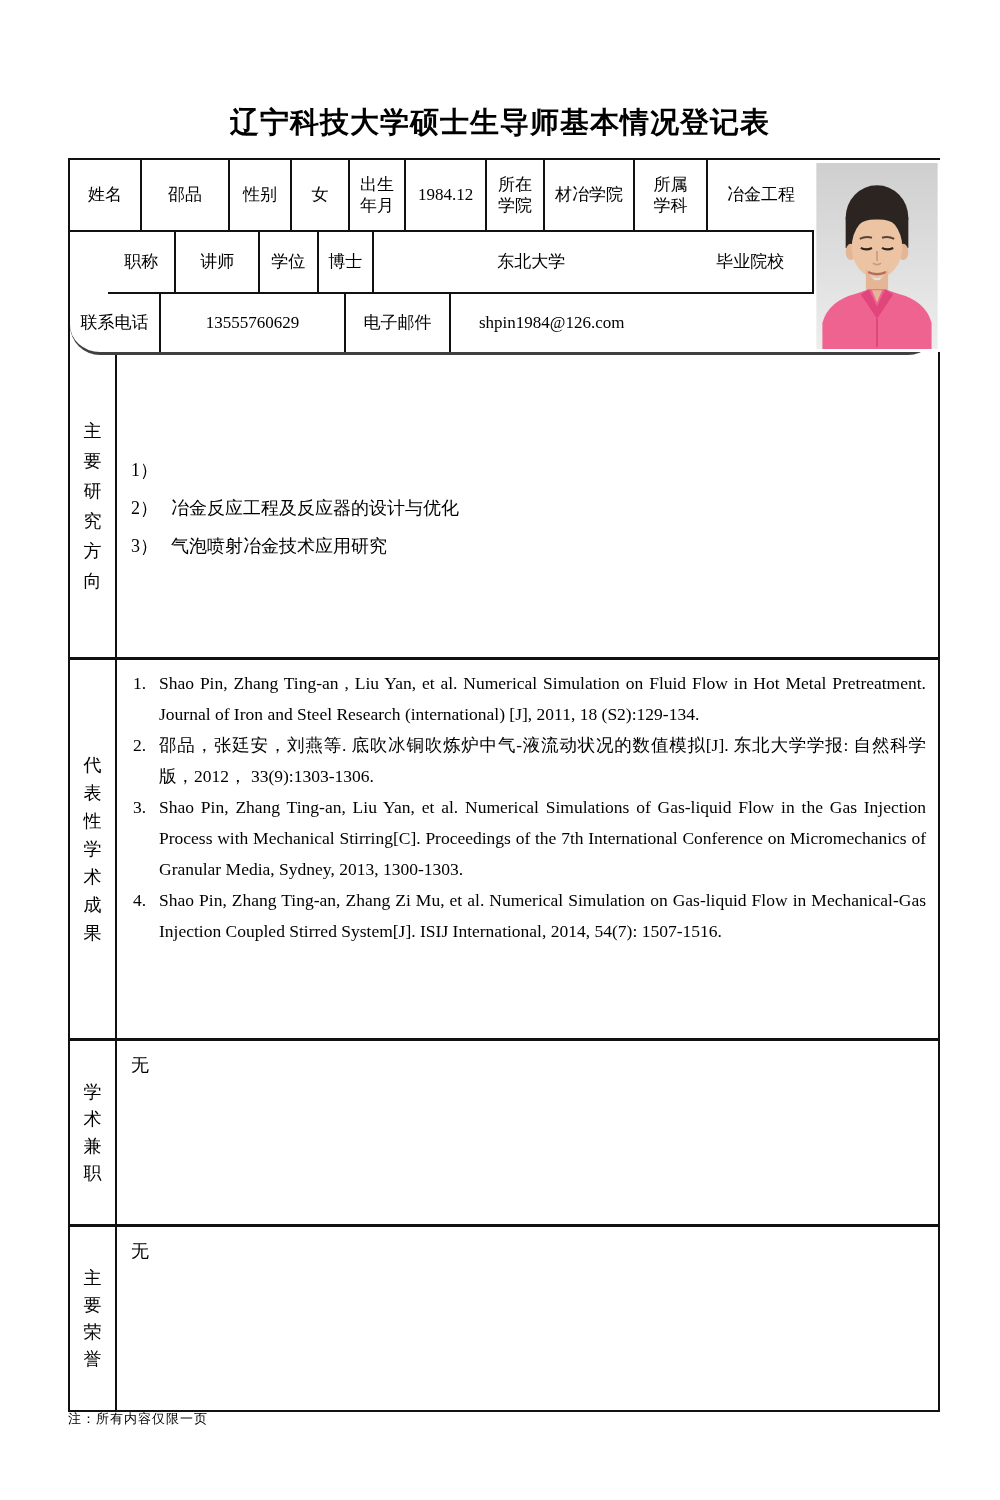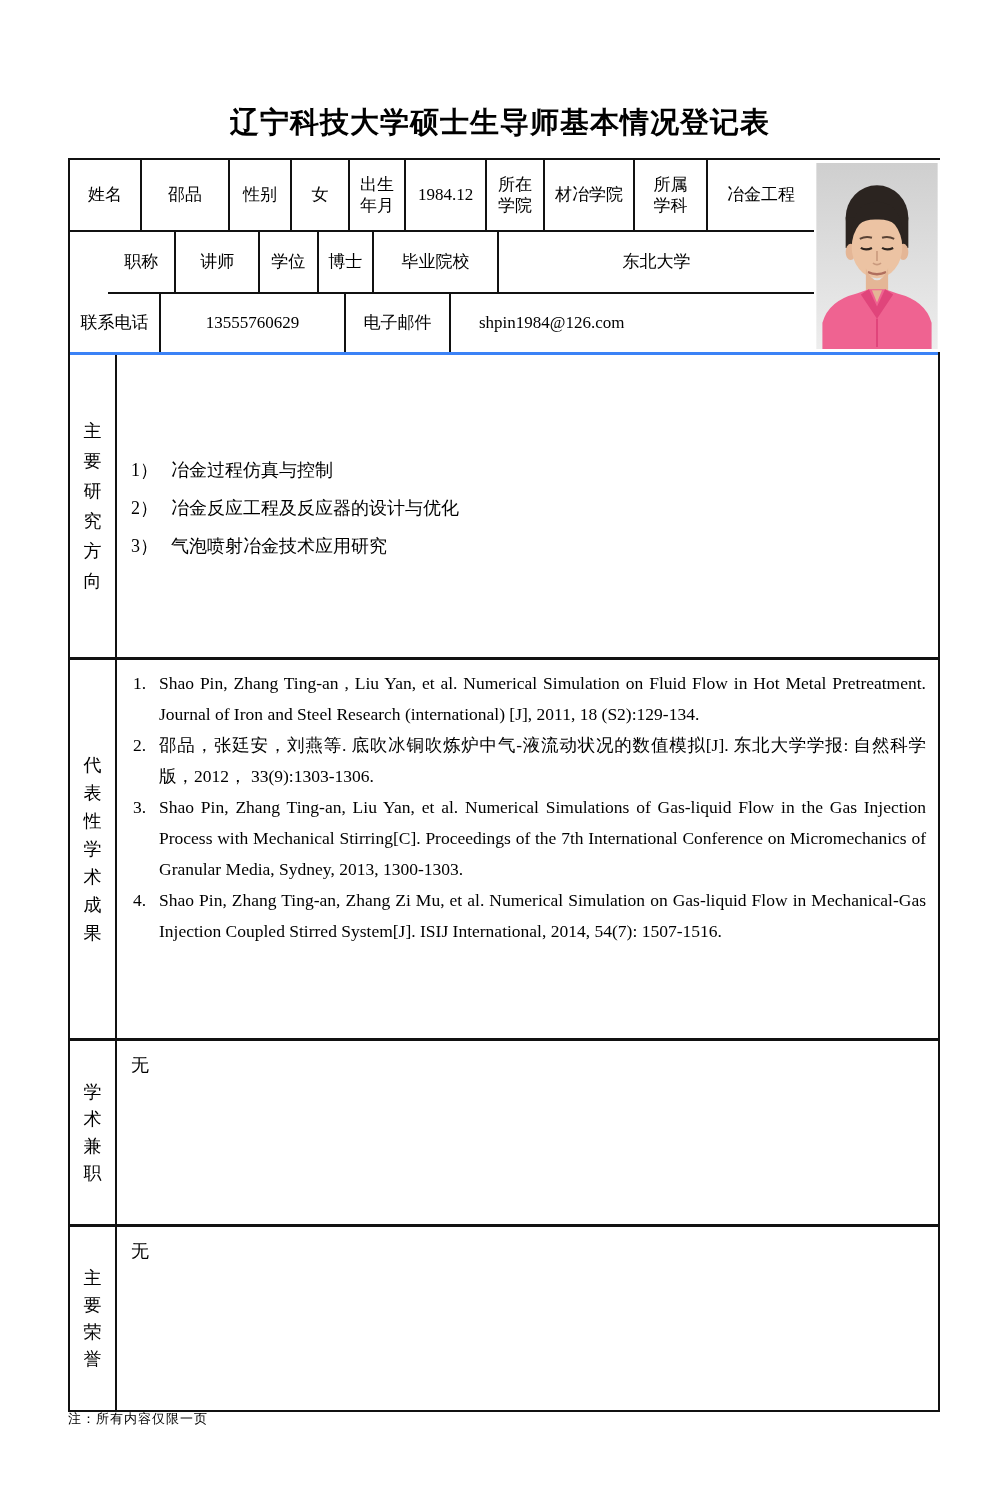--- a/index.html
+++ b/index.html
@@ -17,21 +17,21 @@
     letter-spacing:1px;
   }
 
   .form{
     position:absolute;left:68px;top:158px;width:872px;
     border:2.5px solid #111;box-sizing:border-box;
     font-size:17px;
   }
 
   
-  .header-block{display:flex;border-bottom:3px solid #3b82f6;}
+  .header-block{display:flex;border-bottom:3px solid #404040;border-radius:30px;}
   .header-left{width:744px;display:flex;flex-direction:column;}
   .hrow{display:flex;border-bottom:2px solid #111;}
   .hrow:last-child{border-bottom:none;}
   .hcell{
     border-right:2px solid #111;box-sizing:border-box;
     display:flex;align-items:center;justify-content:center;
     text-align:center;line-height:1.25;
   }
   .row1{height:70px;}
   .row2{height:60px;margin-left:38px;}
@@ -130,25 +130,25 @@
             </div>
           <div class="hcell" style="width:88px">
               <span>讲师</span>
             </div>
           <div class="hcell" style="width:62px">
               <span>学位</span>
             </div>
           <div class="hcell" style="width:58px">
               <span>博士</span>
             </div>
+          <div class="hcell" style="width:332px;border-right:none">
+              <span>东北大学</span>
+            </div>
           <div class="hcell" style="width:132px">
               <span>毕业院校</span>
-            </div>
-          <div class="hcell" style="width:332px;border-right:none">
-              <span>东北大学</span>
             </div>
         </div>
 
         <div class="hrow row3">
           <div class="hcell" style="width:91px">
               <span>联系电话</span>
             </div>
           <div class="hcell" style="width:185px">
               <span>13555760629</span>
             </div>
@@ -205,21 +205,20 @@
       </div>
     </div>
 
     <div class="section sec-research">
       <div class="section-label">
         <span class="vlabel lh-research">主要研究方向</span>
       </div>
       <div class="section-content">
         <div class="research-item">
           <span class="num">1）</span>
-          <span class="txt">冶金过程仿真与控制</span>
         </div>
         <div class="research-item">
           <span class="num">2）</span>
           <span class="txt">冶金反应工程及反应器的设计与优化</span>
         </div>
         <div class="research-item">
           <span class="num">3）</span>
           <span class="txt">气泡喷射冶金技术应用研究</span>
         </div>
       </div>

